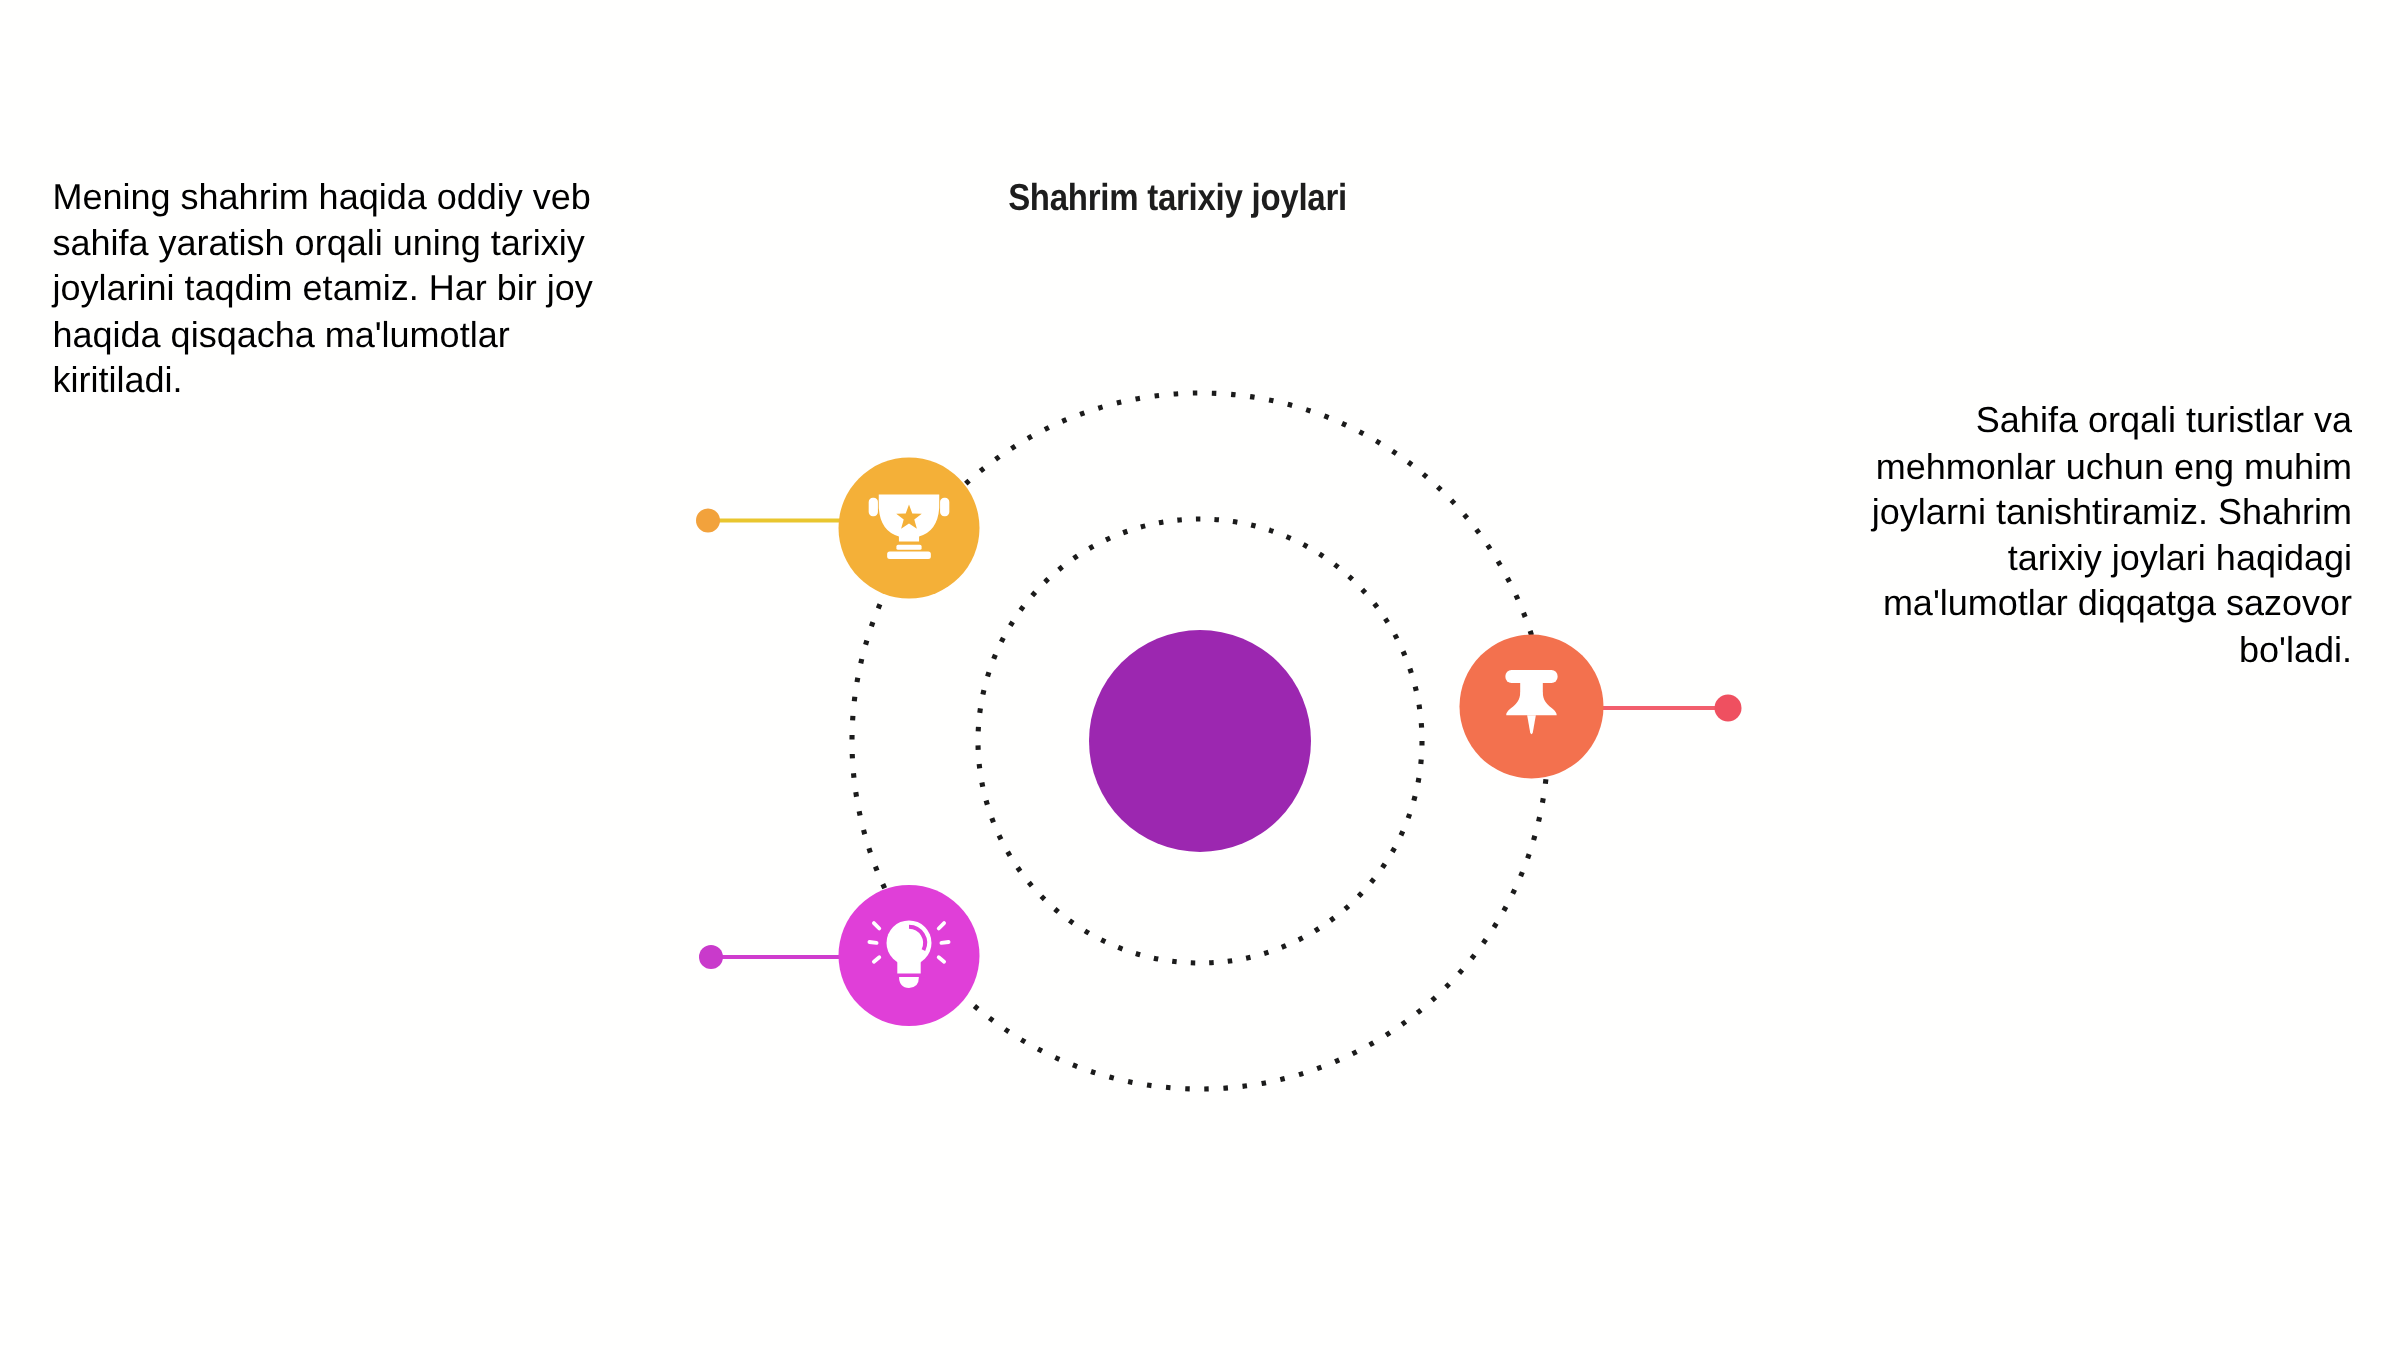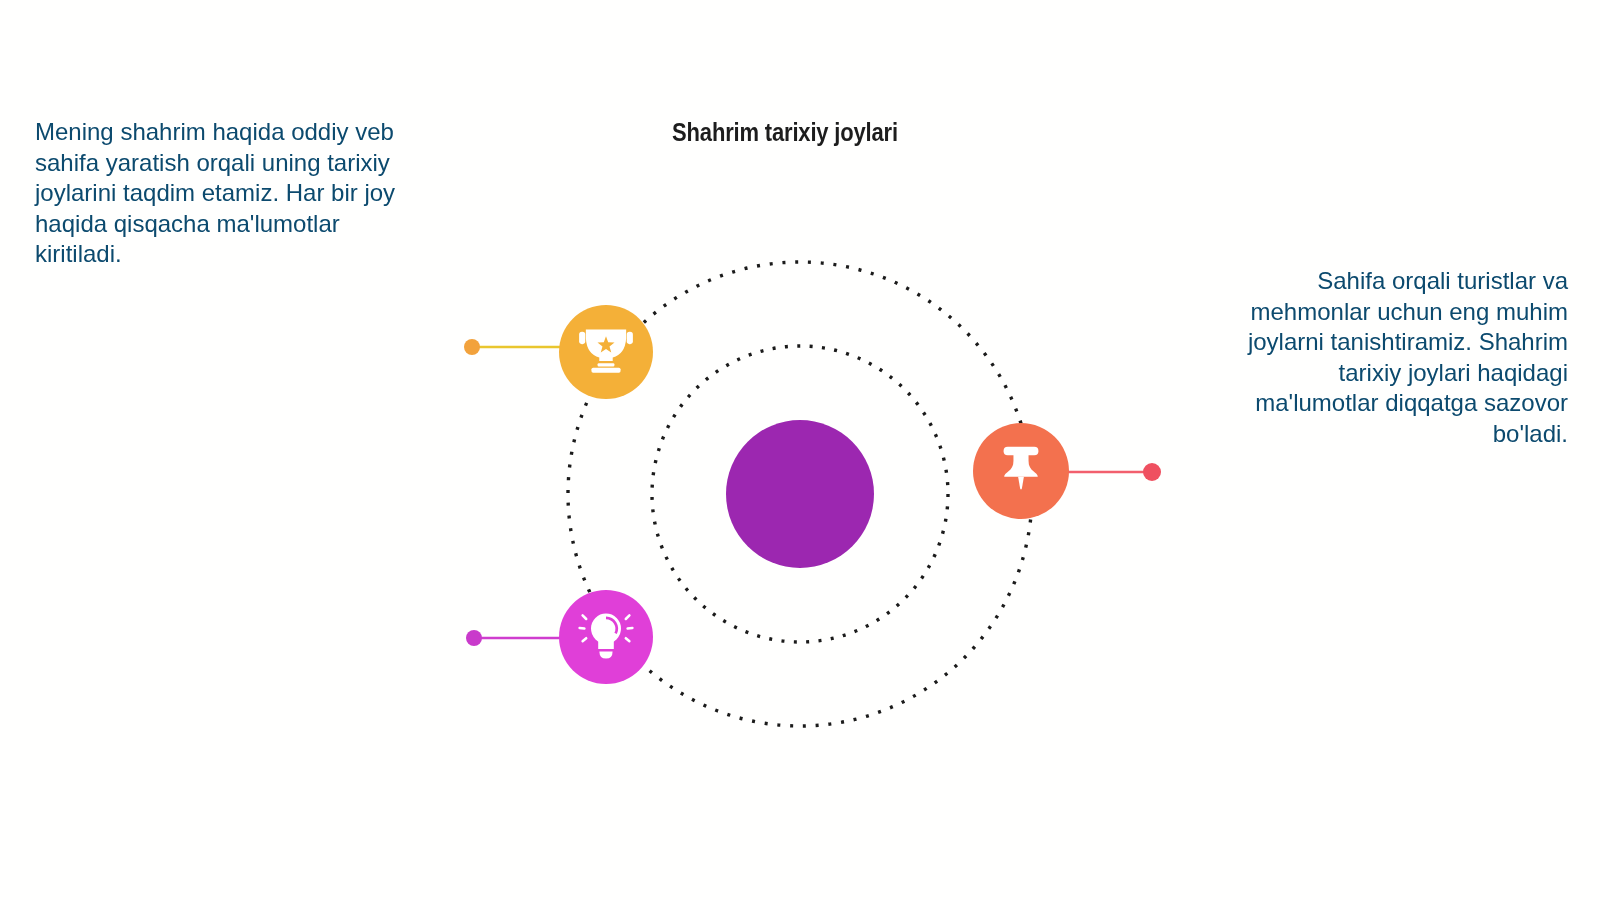--- a/index.html
+++ b/index.html
@@ -12,21 +12,21 @@
   .diagram-svg{position:absolute;left:0;top:0;}
   .title{
     position:absolute;left:785px;top:118px;
     transform:translateX(-50%) scaleX(0.88);
     transform-origin:center top;
     font-size:25px;font-weight:700;color:#1d1d1d;
     letter-spacing:-0.2px;white-space:nowrap;
   }
   .para{
     position:absolute;
-    font-size:24px;line-height:30.5px;color:#0c4a6e;
+    font-size:24px;line-height:30.5px;color:#000000;
     white-space:pre-line;
   }
   .para-top-left{left:35px;top:117px;}
   .para-bottom-left{left:48px;top:519px;}
   .para-right{right:32px;top:266px;text-align:right;margin-left:10px;}
 </style>
 </head>
 <body>
 
 <div class="stage">

